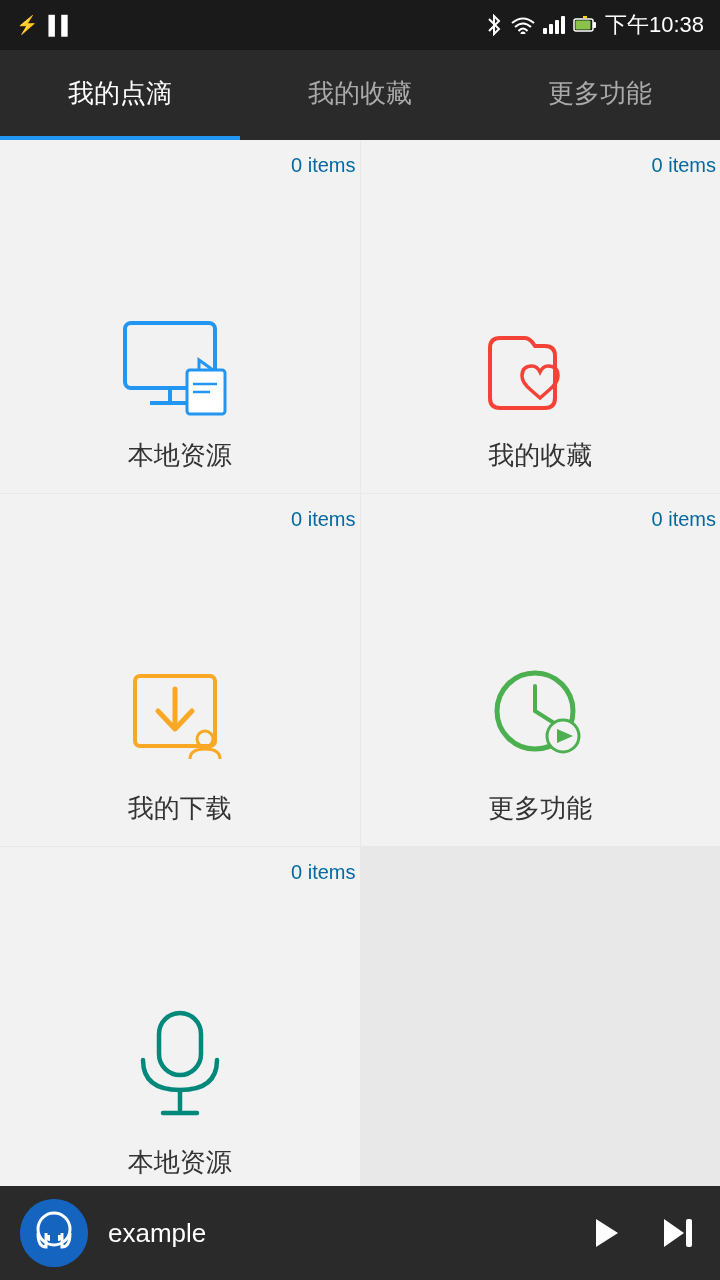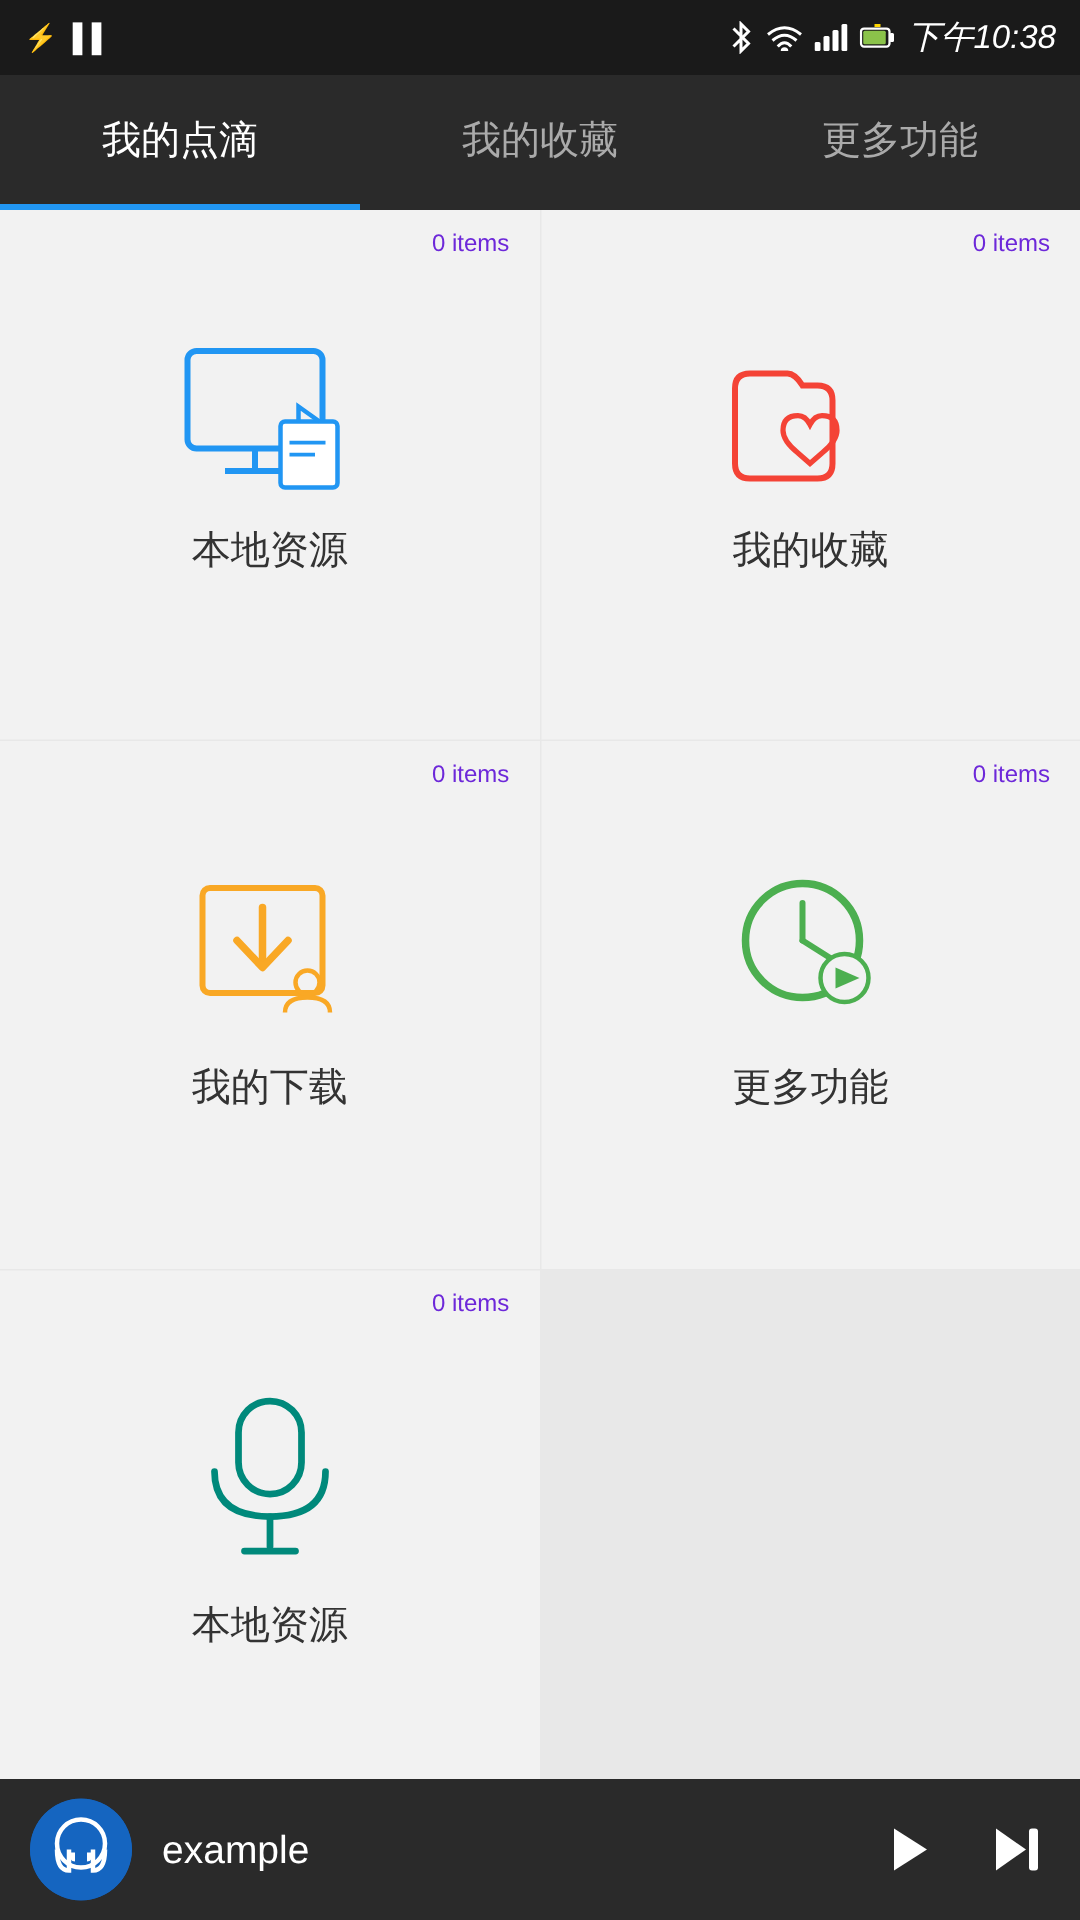--- a/index.html
+++ b/index.html
@@ -19,21 +19,21 @@
       height: 50px;
       background: #1a1a1a;
       display: flex;
       align-items: center;
       justify-content: space-between;
       padding: 0 16px;
       color: white;
       font-size: 18px;
     }
     .status-left { display: flex; align-items: center; gap: 10px; }
-    .status-right { display: flex; align-items: center; gap: 8px; font-size: 20px; font-style: italic; }
+    .status-right { display: flex; align-items: center; gap: 8px; font-size: 20px; }
     .status-time { font-size: 22px; font-weight: 500; }
 
     
     .tab-bar {
       width: 720px;
       height: 90px;
       background: #2a2a2a;
       display: flex;
       align-items: stretch;
     }
@@ -69,31 +69,31 @@
       display: flex;
       flex-direction: column;
       align-items: flex-start;
       justify-content: flex-start;
       position: relative;
       cursor: pointer;
     }
     .cell-count {
       position: absolute;
       top: 14px;
-      right: 20px;
-      font-size: 16px;
-      color: #6d28d9;
+      right: 4px;
+      font-size: 20px;
+      color: #0369a1;
     }
     .cell-content {
       width: 100%;
       flex: 1;
       display: flex;
       flex-direction: column;
       align-items: center;
-      justify-content: center;
+      justify-content: flex-end;
       padding-bottom: 20px;
     }
     .cell-icon {
       margin-bottom: 20px;
     }
     .cell-label {
       font-size: 26px;
       color: #333;
     }
 

